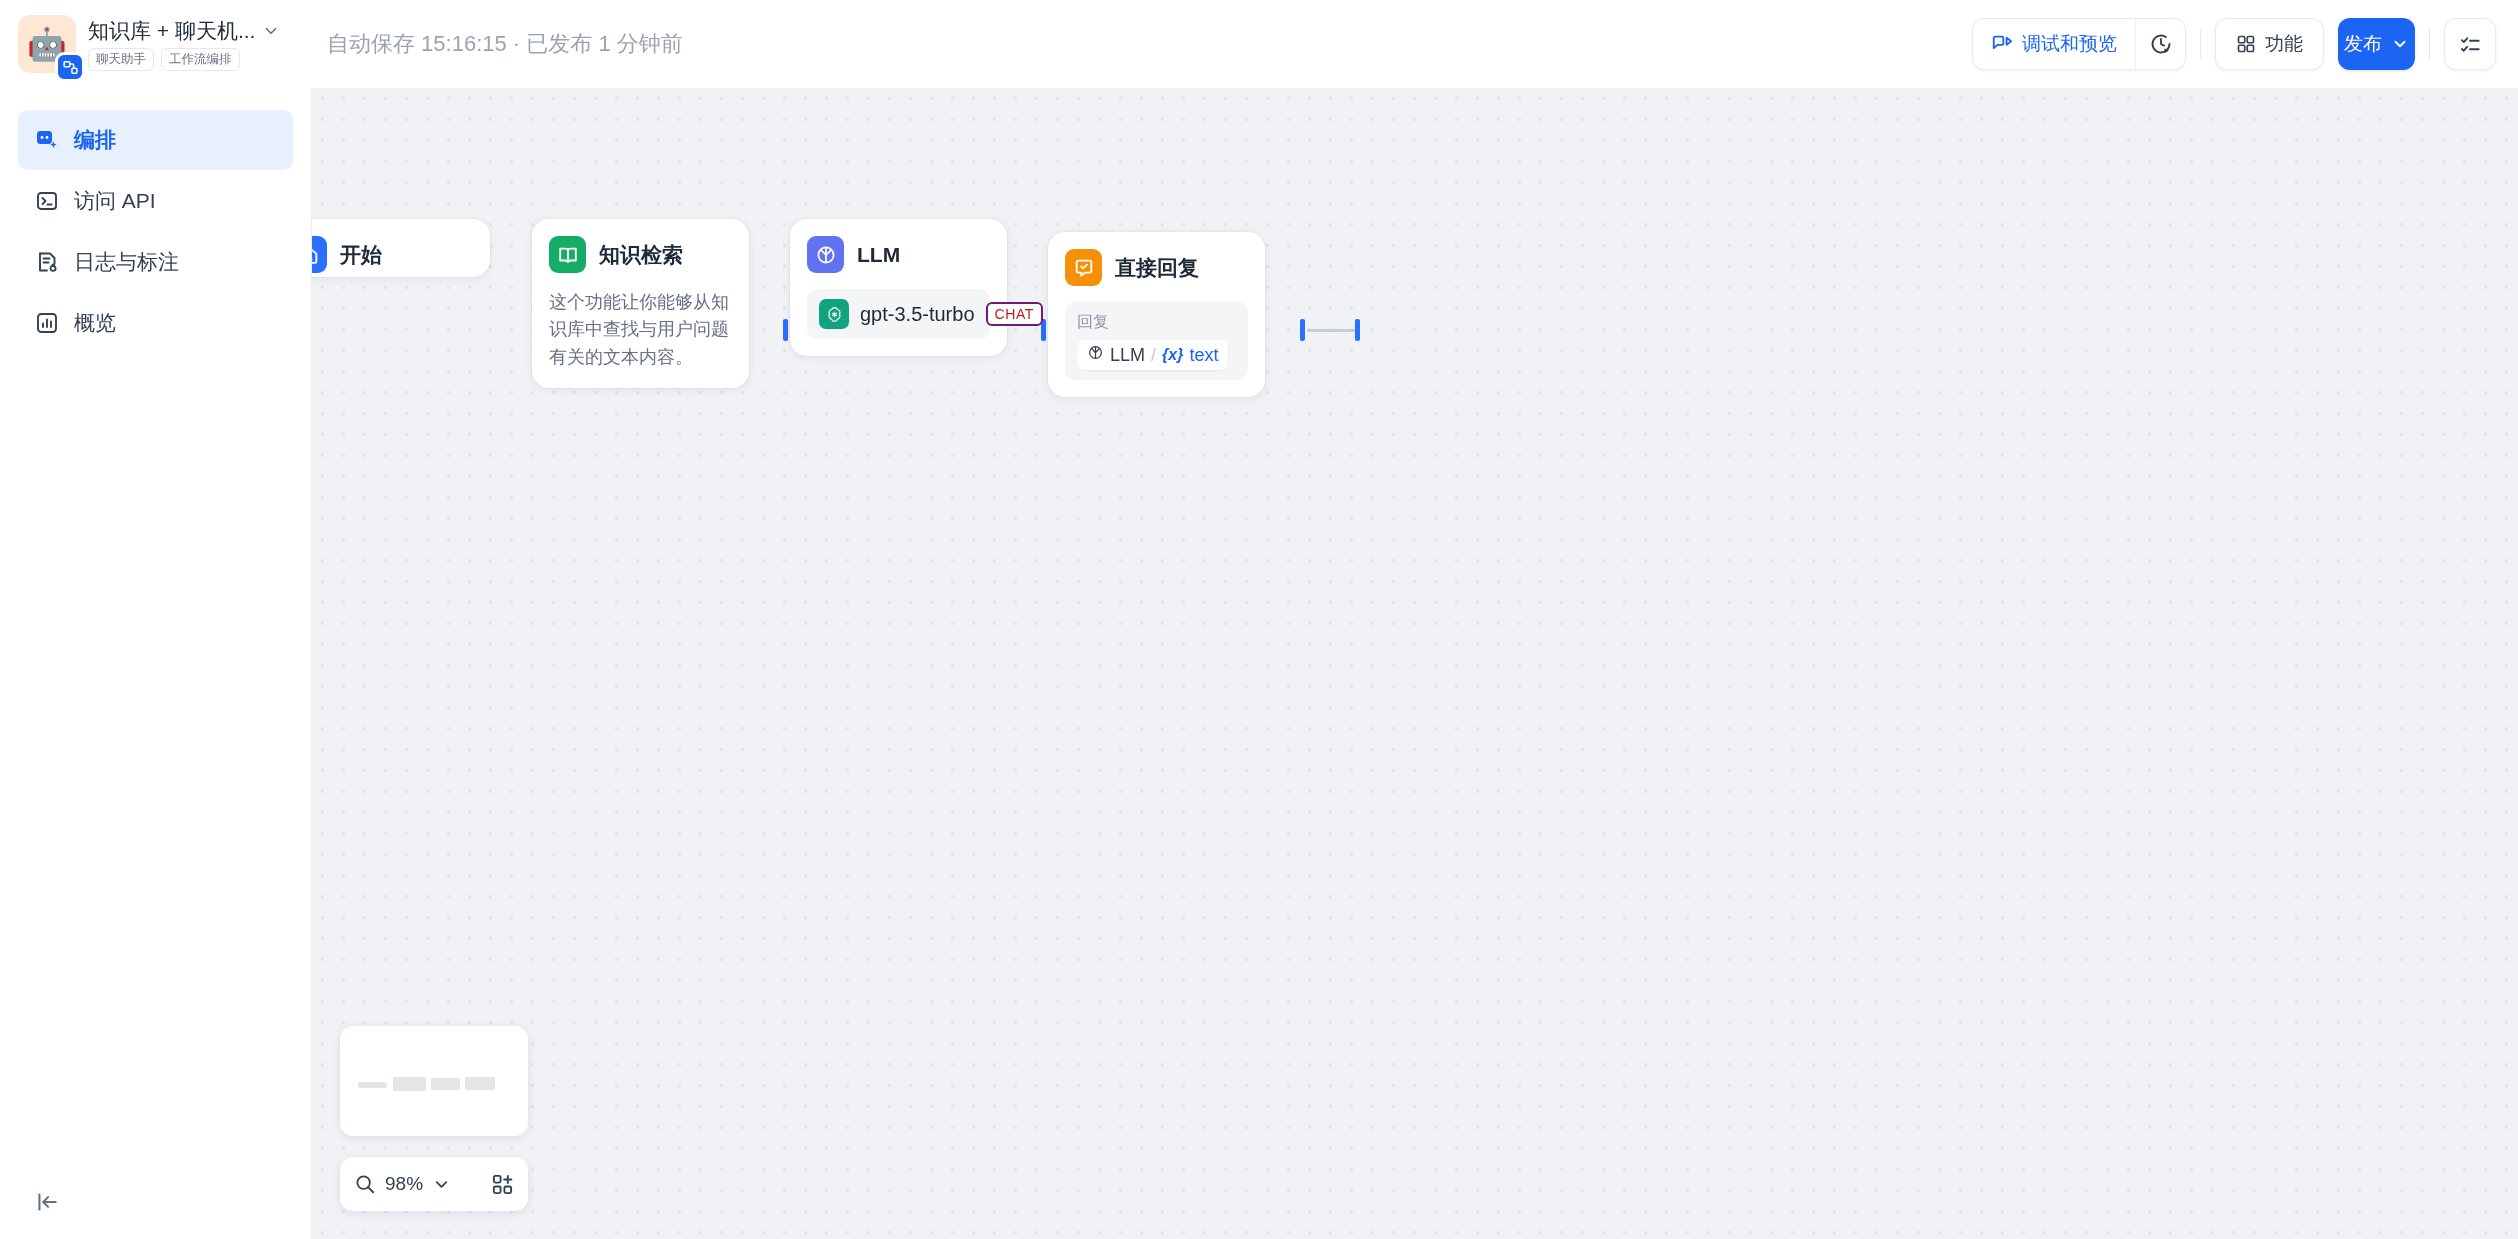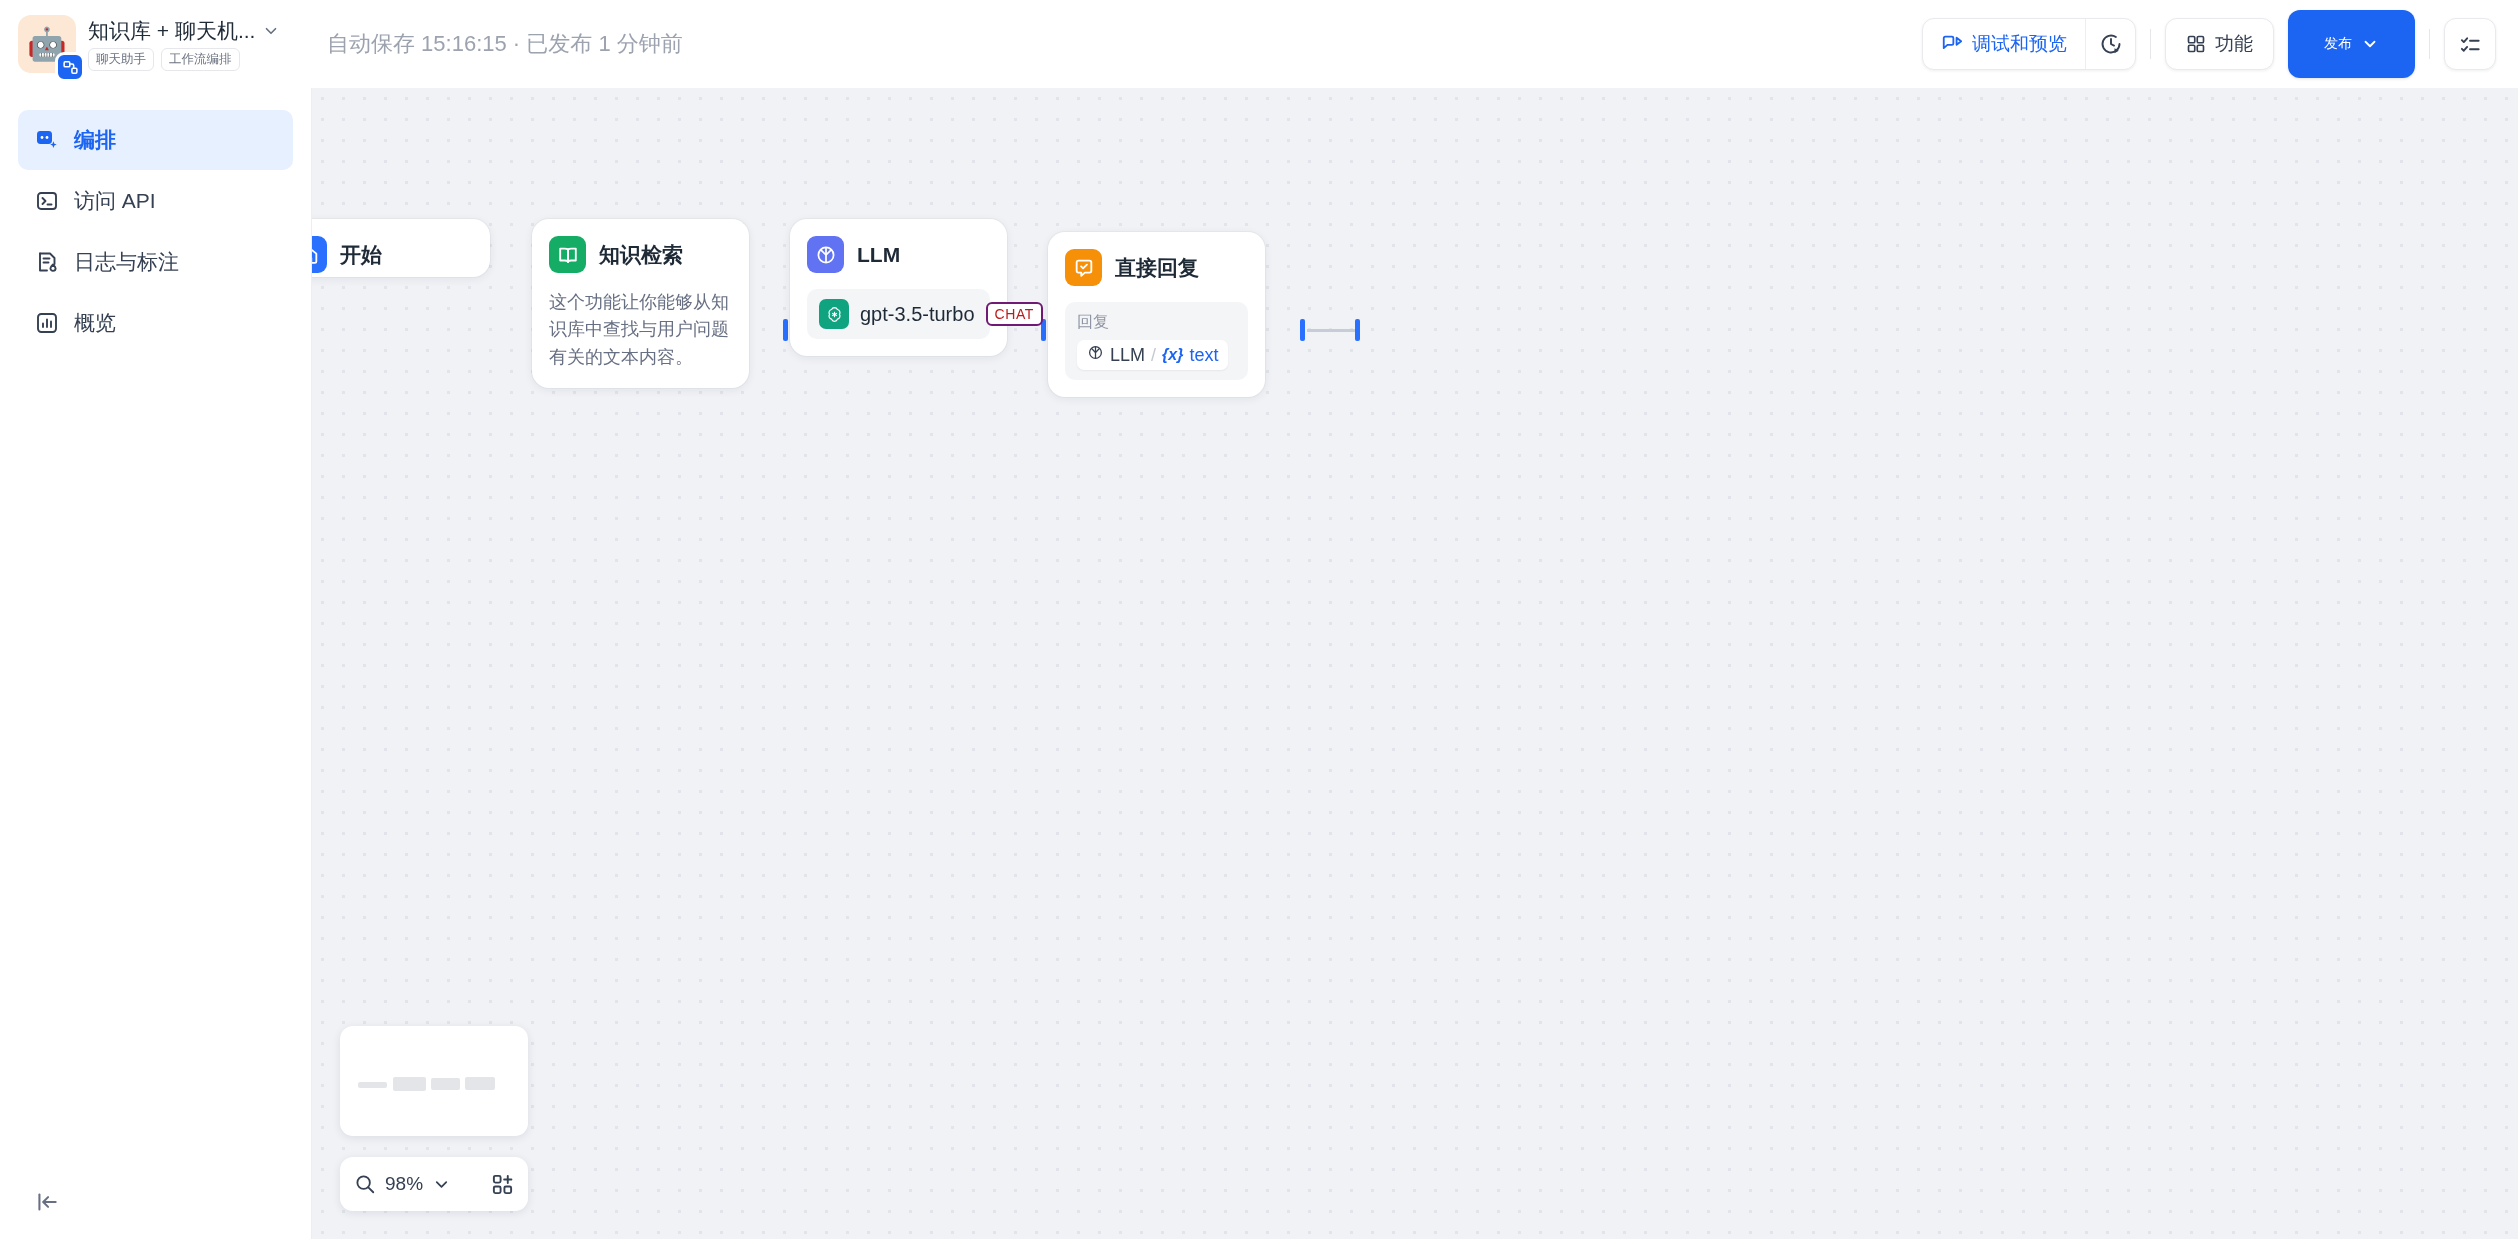--- a/index.html
+++ b/index.html
@@ -82,23 +82,23 @@
   .btn-white {
     display: flex; align-items: center; gap: 9px;
     height: 52px; padding: 0 20px;
     background: #fff; border: 1px solid #e8eaee; border-radius: 12px;
     font-size: 19px; color: #354052; white-space: nowrap;
     box-shadow: 0 1px 3px rgba(16,24,40,.07); cursor: pointer;
     font-family: inherit;
   }
   .btn-publish {
     display: flex; align-items: center; gap: 9px;
-    height: 68px; padding: 0 36px;
+    height: 52px; padding: 0 6px;
     background: #1c64f2; border: none; border-radius: 12px;
-    font-size: 14px; color: #fff; white-space: nowrap;
+    font-size: 19px; color: #fff; white-space: nowrap;
     box-shadow: 0 1px 3px rgba(16,24,40,.12); cursor: pointer;
     font-family: inherit;
   }
   .btn-icon-sq {
     display: flex; align-items: center; justify-content: center;
     width: 52px; height: 52px;
     background: #fff; border: 1px solid #e8eaee; border-radius: 12px;
     box-shadow: 0 1px 3px rgba(16,24,40,.07); cursor: pointer;
   }
 

